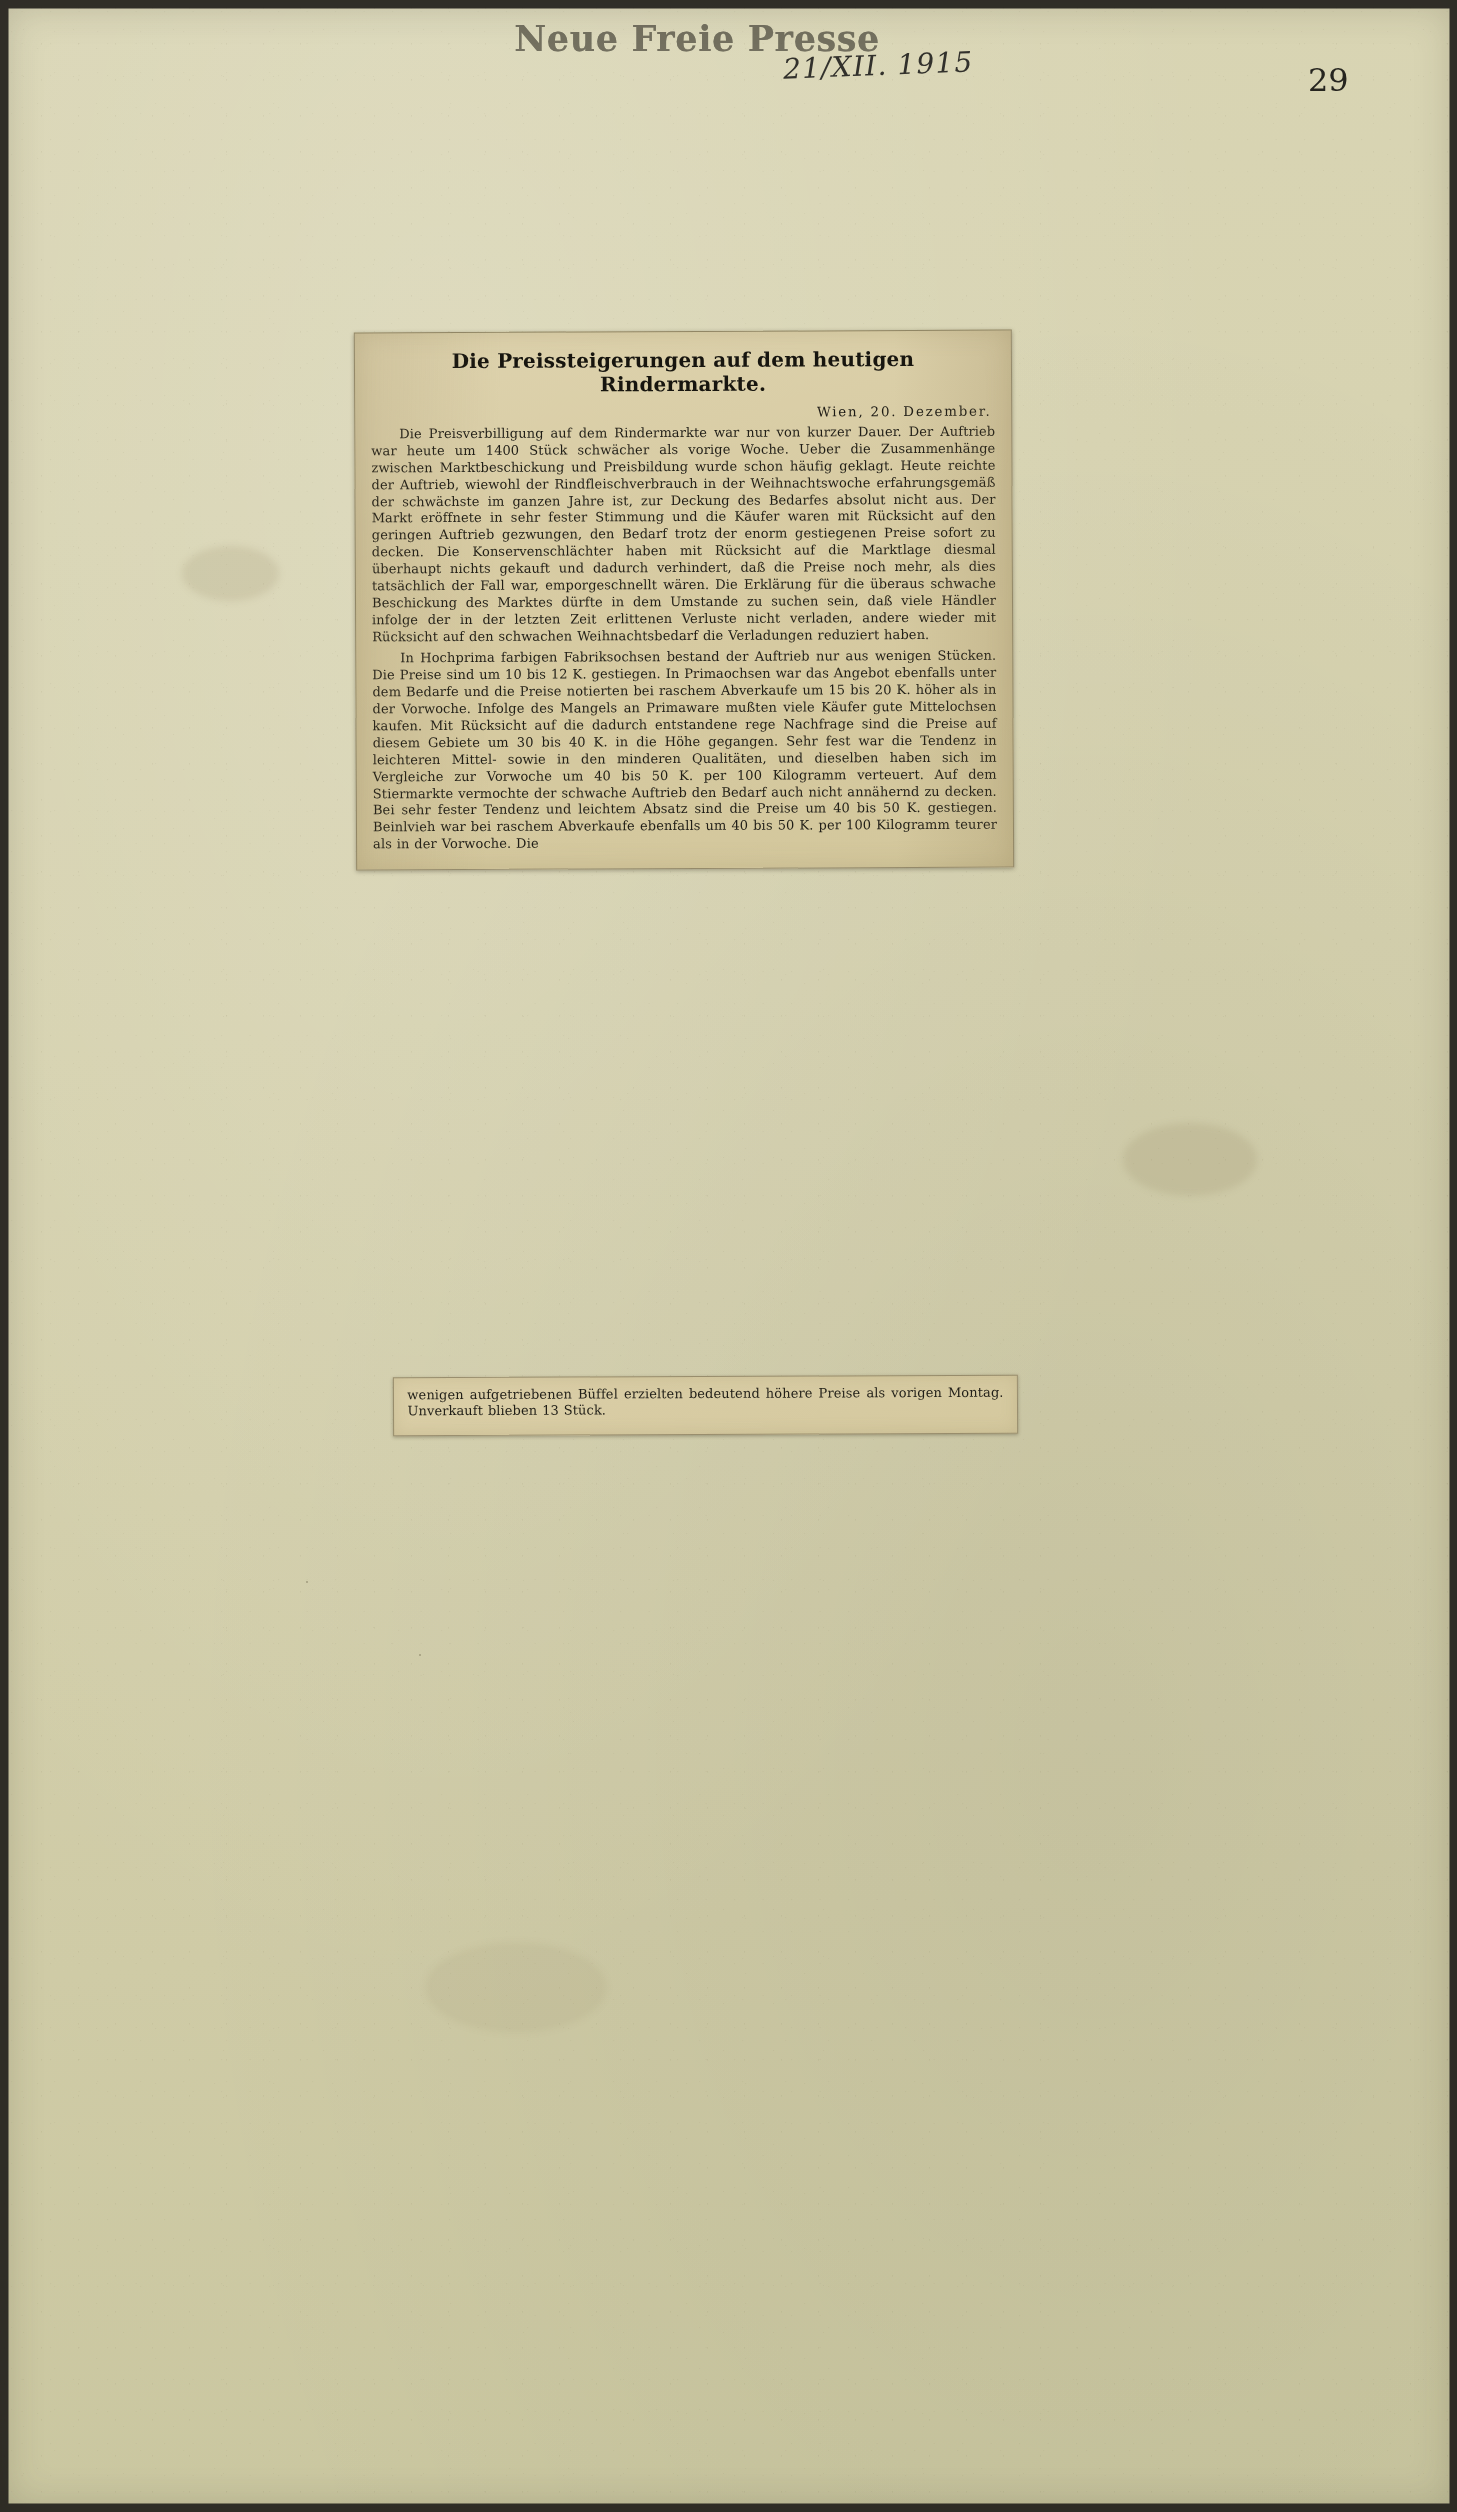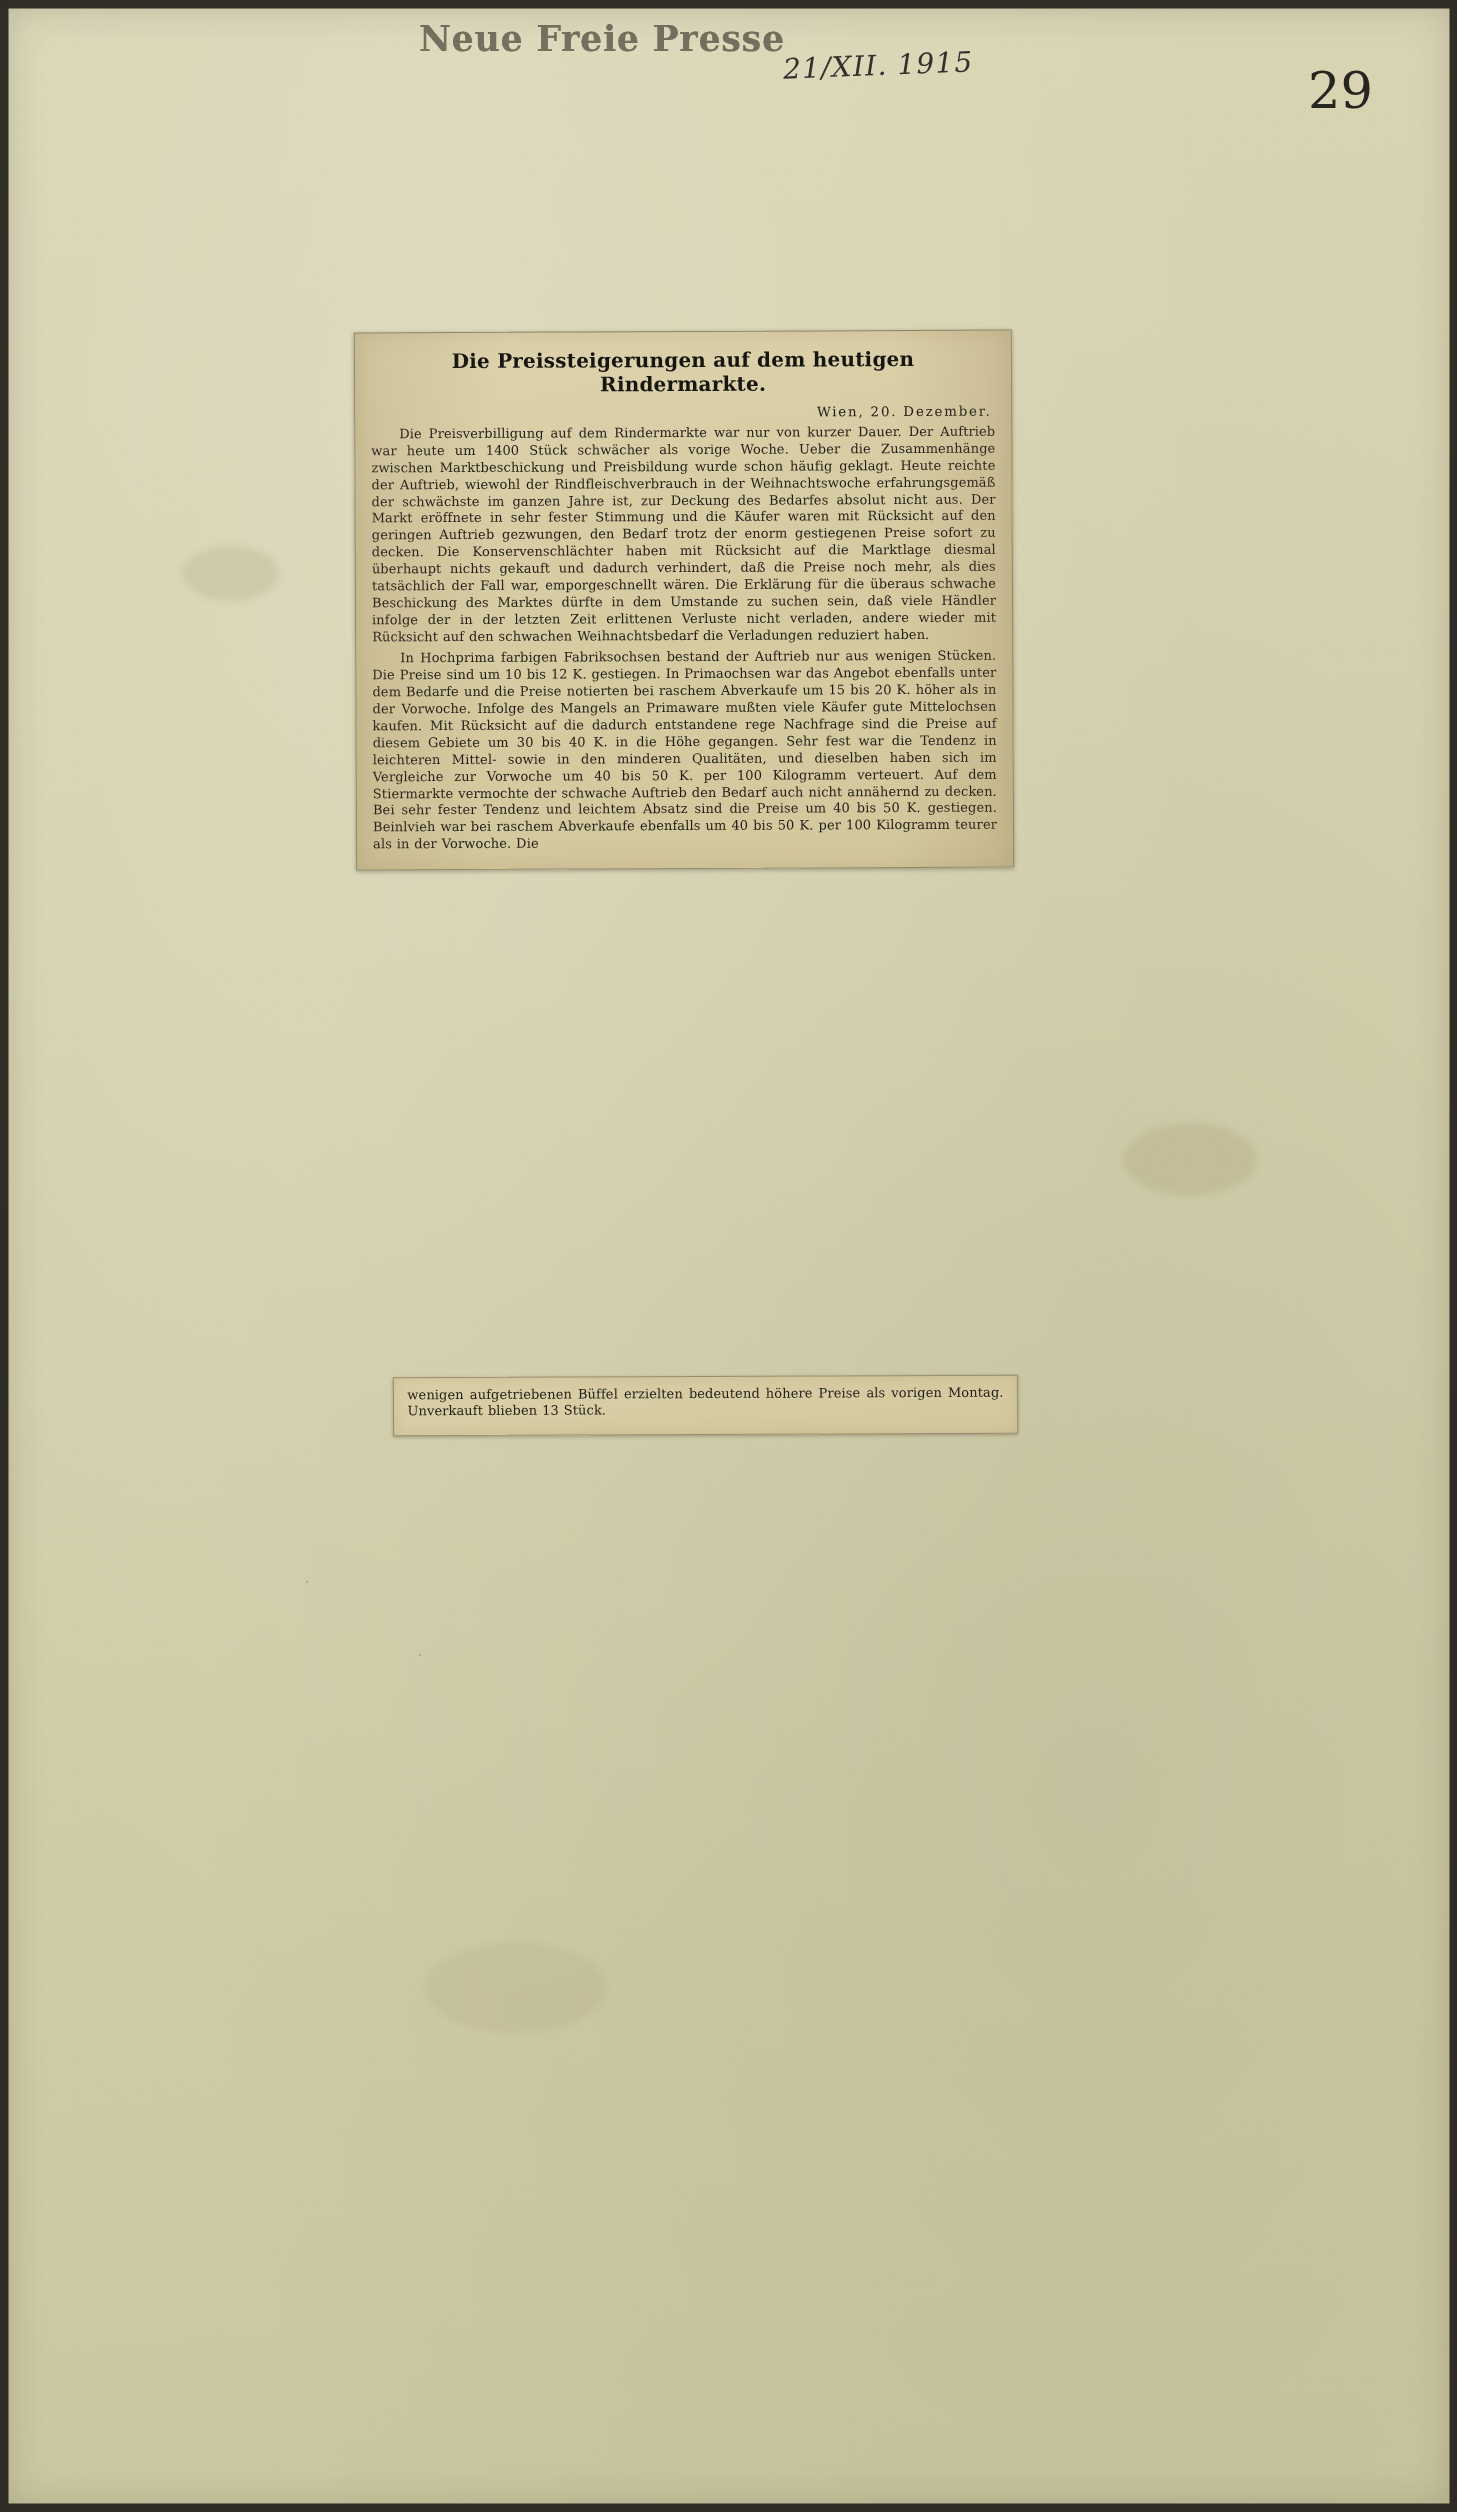--- a/index.html
+++ b/index.html
@@ -55,21 +55,21 @@
     filter: blur(3.6px);
     pointer-events: none;
   }
 
   
   #masthead {
     position: absolute;
     left: 419px;
     top: 18px;
     width: 461px;
-    text-align: left;
+    text-align: right;
     font-family: "DejaVu Serif", serif;
     font-weight: bold;
     font-size: 35px;
     letter-spacing: 0.6px;
     color: #5d5a4c;
     opacity: 0.82;
     text-shadow: 0 0 0.6px rgba(60,58,48,0.5);
   }
   #datestamp {
     position: absolute;
@@ -80,21 +80,21 @@
     letter-spacing: 1.2px;
     color: #32312c;
     transform: rotate(-2.2deg);
     font-style: italic;
   }
   #folio {
     position: absolute;
     left: 1308px;
     top: 61px;
     font-family: "DejaVu Serif", serif;
-    font-size: 51px;
+    font-size: 32px;
     color: #26251f;
   }
 
   
   #clipping {
     position: absolute;
     left: 355px;
     top: 331px;
     width: 658px;
     background: linear-gradient(168deg, #ded3ae 0%, #d8ccA4 35%, #d3c79c 100%);

